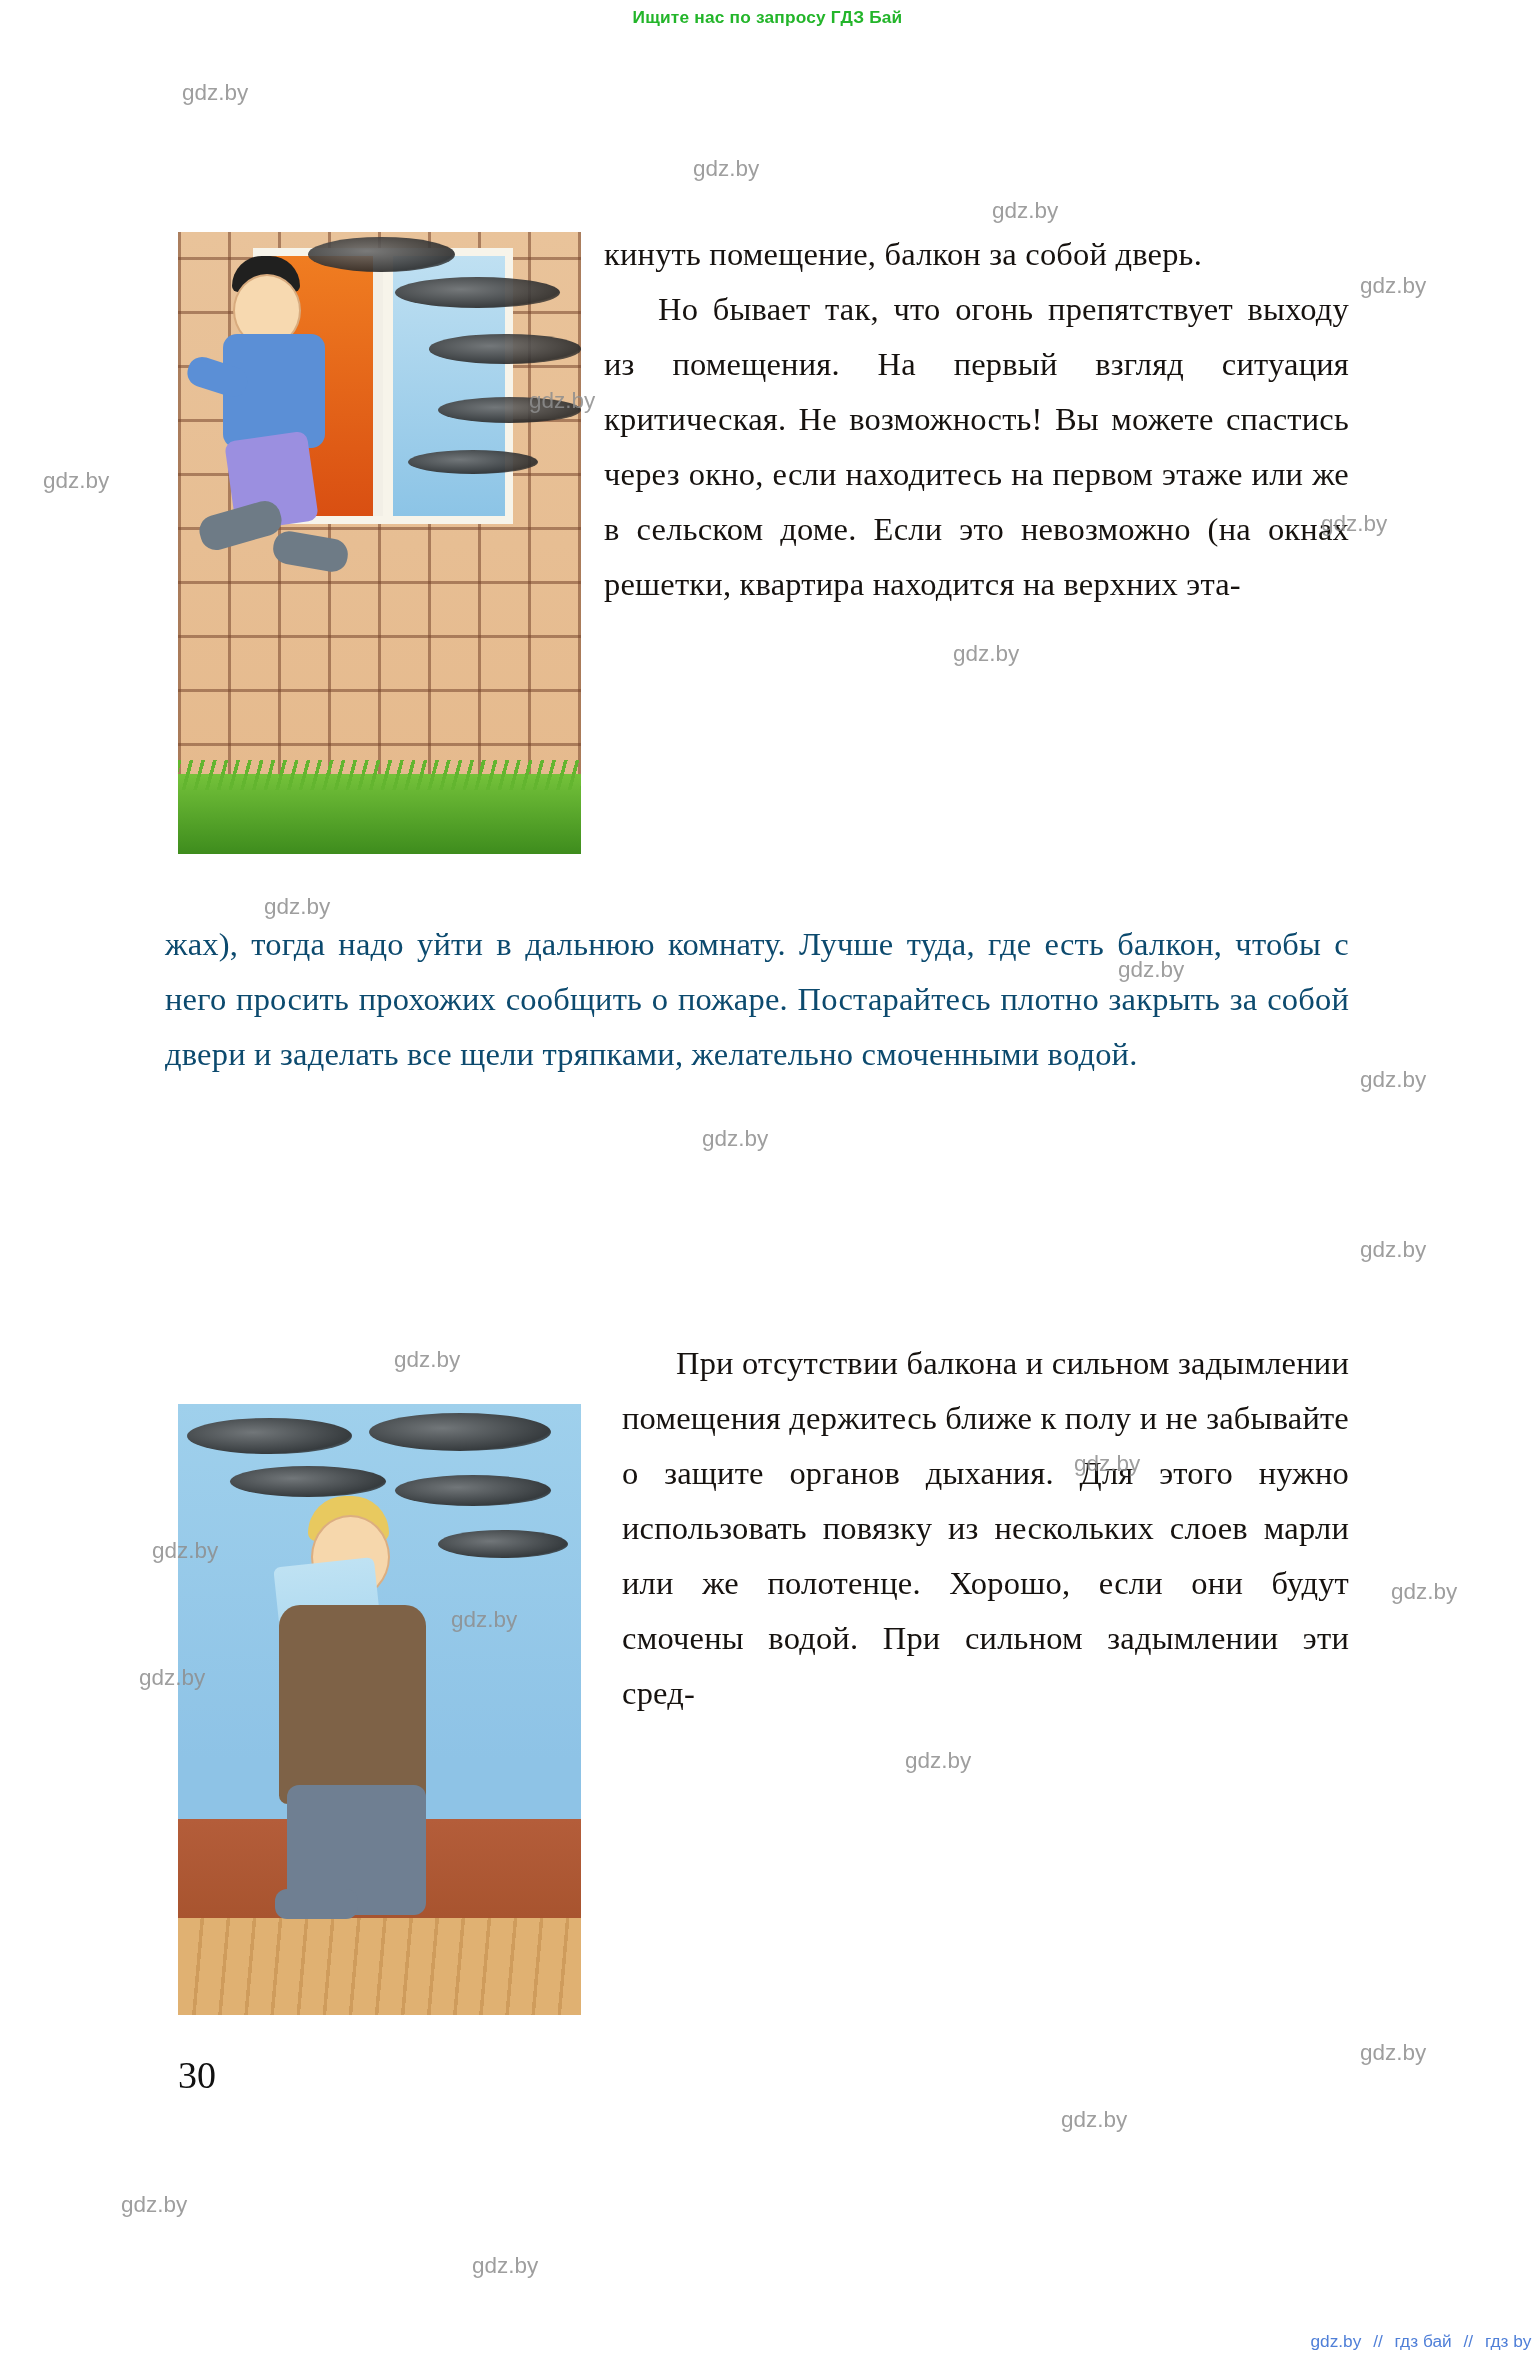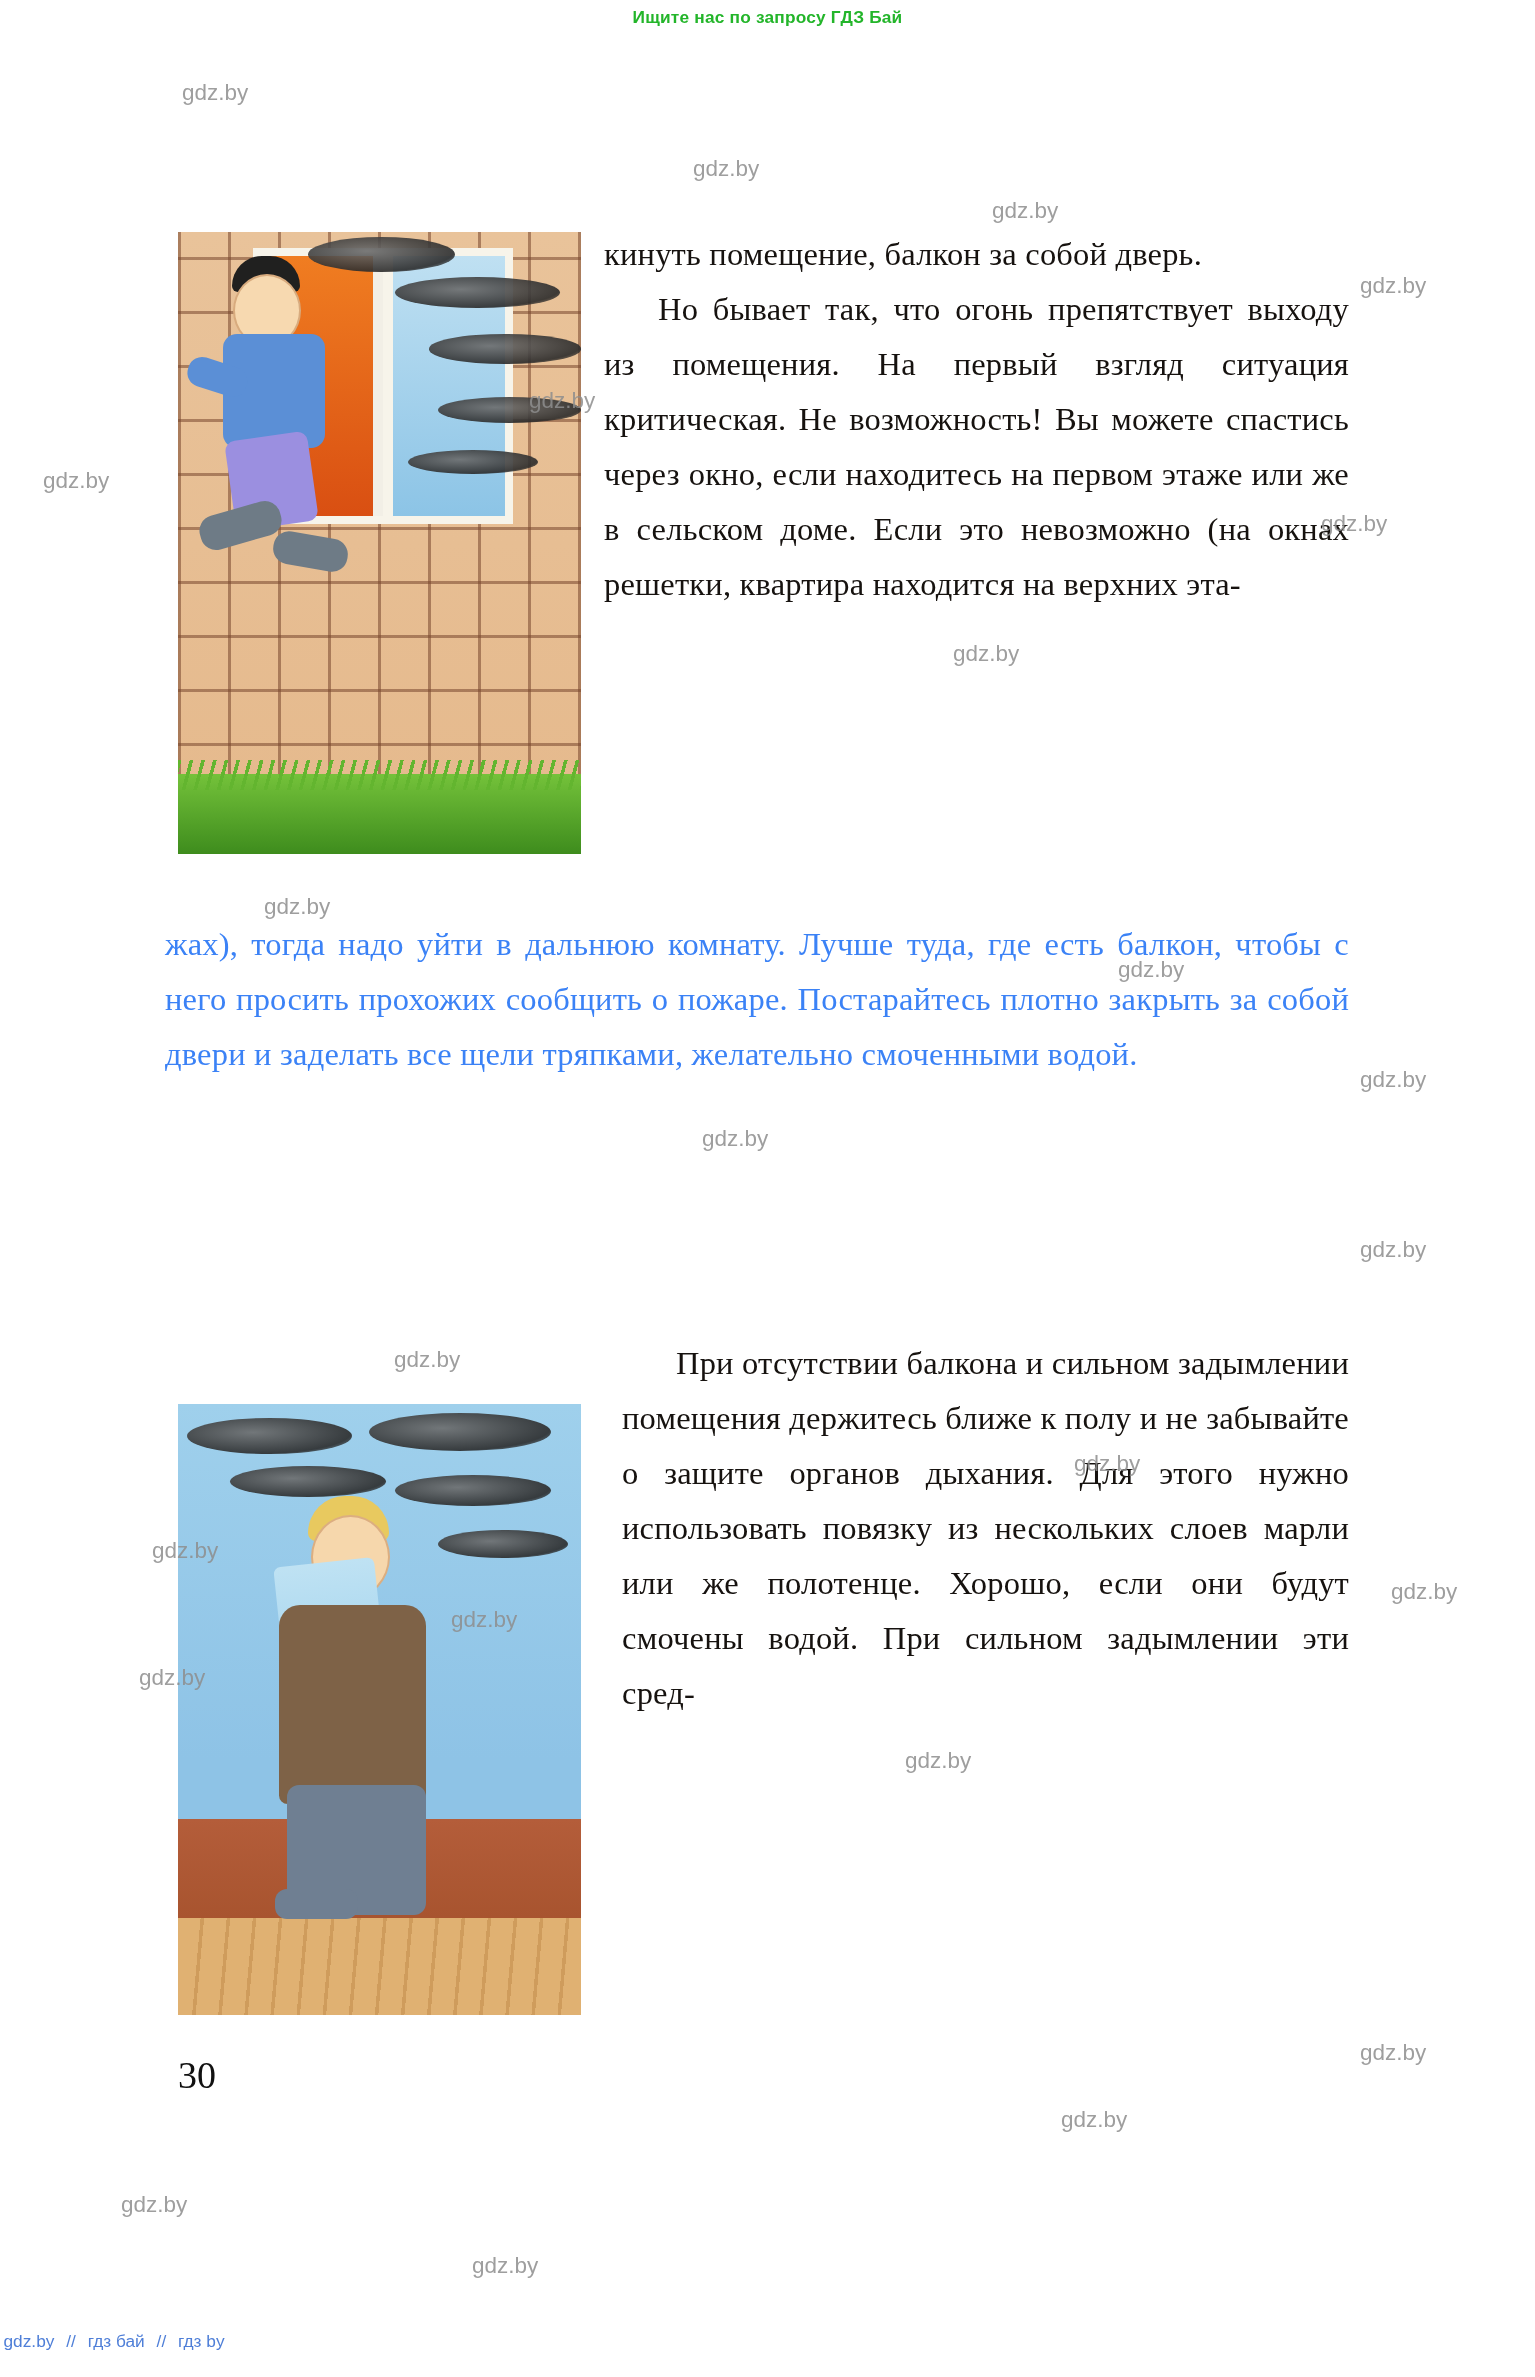--- a/index.html
+++ b/index.html
@@ -54,21 +54,21 @@
   .col-right p { margin: 0; }
   .col-right p.indent { text-indent: 54px; }
 
   .full-width {
     position: absolute;
     left: 165px;
     top: 917px;
     width: 1184px;
     font-size: 32.5px;
     line-height: 55px;
-    color: #3b82f6;
+    color: #0c4a6e;
     text-align: justify;
     letter-spacing: 0.2px;
   }
   .full-width p { margin: 0; }
 
   .full-width-2 {
     position: absolute;
     left: 165px;
     top: 1185px;
     width: 1184px;
@@ -250,21 +250,21 @@
     font-family: "Liberation Sans", sans-serif;
     font-size: 28px;
     color: #f4a7b4;
     white-space: nowrap;
   }
   .bottom-links {
     position: absolute;
     left: 0;
     top: 2331px;
     width: 100%;
-    text-align: left;
+    text-align: right;
     font-family: "Liberation Sans", sans-serif;
     font-size: 17.3px;
     color: #4f7fd8;
   }
   .bottom-links span { margin: 0 3.5px; }
 
   
   .wm {
     position: absolute;
     font-family: "Liberation Sans", sans-serif;

